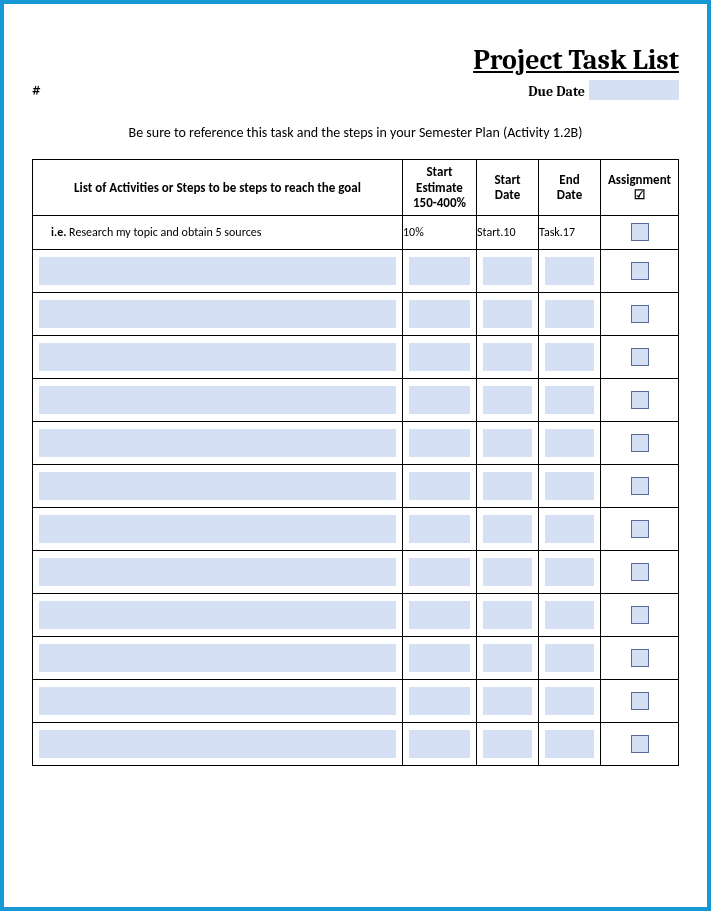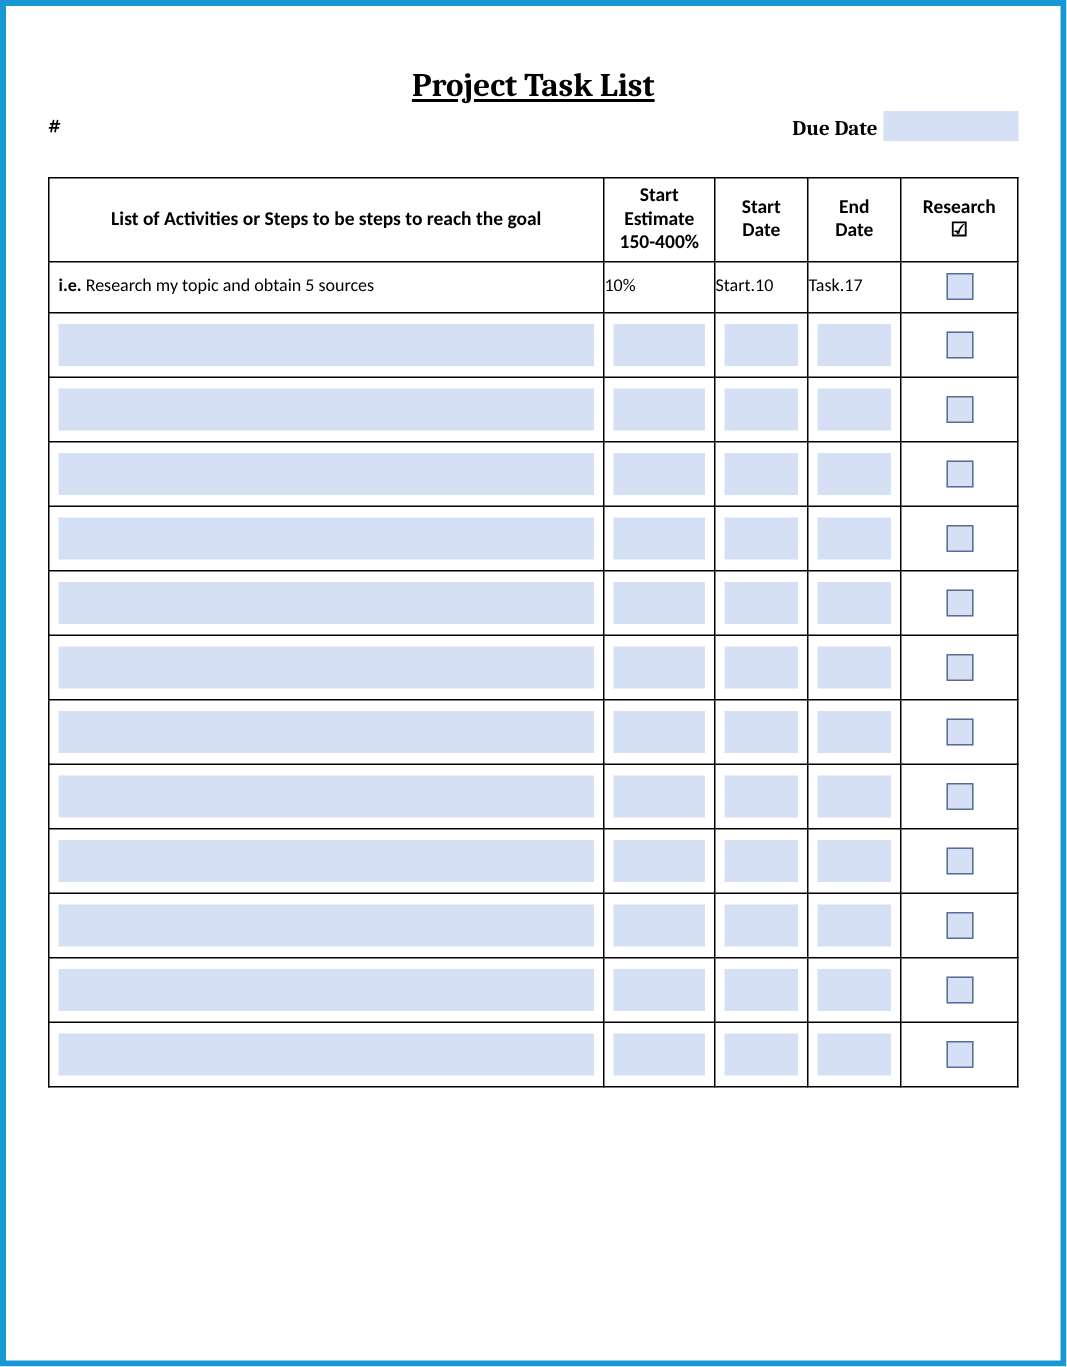--- a/index.html
+++ b/index.html
@@ -10,23 +10,23 @@
     background: #fff;
   }
   .page-frame {
     width: 711px;
     height: 911px;
     border: 4px solid #1798d4;
     padding: 40px 28px 28px 28px;
     position: relative;
   }
   .title {
-    text-align: center;
+    text-align: right;
     font-family: Cambria, Georgia, serif;
-    font-size: 22px;
+    font-size: 28px;
     font-weight: bold;
     text-decoration: underline;
     margin-bottom: 4px;
   }
   .header-row {
     display: flex;
     align-items: flex-end;
     justify-content: space-between;
     font-family: Cambria, Georgia, serif;
     font-size: 14px;
@@ -88,21 +88,21 @@
   .col-end { width: 62px; }
   .col-complete { width: 78px; }
   .check-glyph { font-size: 13px; }
   tr.example td {
     font-size: 12px;
     height: 34px;
     text-align: left;
   }
   tr.example td.activity-cell {
     text-align: left;
-    padding-left: 6px;
+    padding-left: 18px;
   }
   tr.example td.activity-cell .ie { font-weight: bold; }
   tr.blank td {
     height: 42px;
     padding: 7px 6px;
   }
   .cell-fill {
     background: #d6e0f5;
     width: 100%;
     height: 28px;
@@ -126,20 +126,21 @@
   <div class="header-row">
     <div class="header-left">
       <span class="hash">#</span>
     </div>
     <div class="header-right">
       <span>Due Date</span>
       <div class="field-due"></div>
     </div>
   </div>
 
+  <div class="instruction">Be sure to reference this task and the steps in your Semester Plan (Activity 1.2B)</div>
 
   <table class="task-table">
     <colgroup>
       <col class="col-activity">
       <col class="col-time">
       <col class="col-start">
       <col class="col-end">
       <col class="col-complete">
     </colgroup>
     <thead>
@@ -152,21 +153,21 @@
         </th>
         <th>
           <span>Start</span><br>
           <span>Date</span>
         </th>
         <th>
           <span>End</span><br>
           <span>Date</span>
         </th>
         <th>
-          <span>Research</span><br>
+          <span>Assignment</span><br>
           <span class="check-glyph">☑</span>
         </th>
       </tr>
     </thead>
     <tbody id="task-body">
       <tr class="example">
         <td class="activity-cell"><span class="ie">i.e.</span><span> Research my topic and obtain 5 sources</span></td>
         <td>10%</td>
         <td>Start.10</td>
         <td>Task.17</td>

